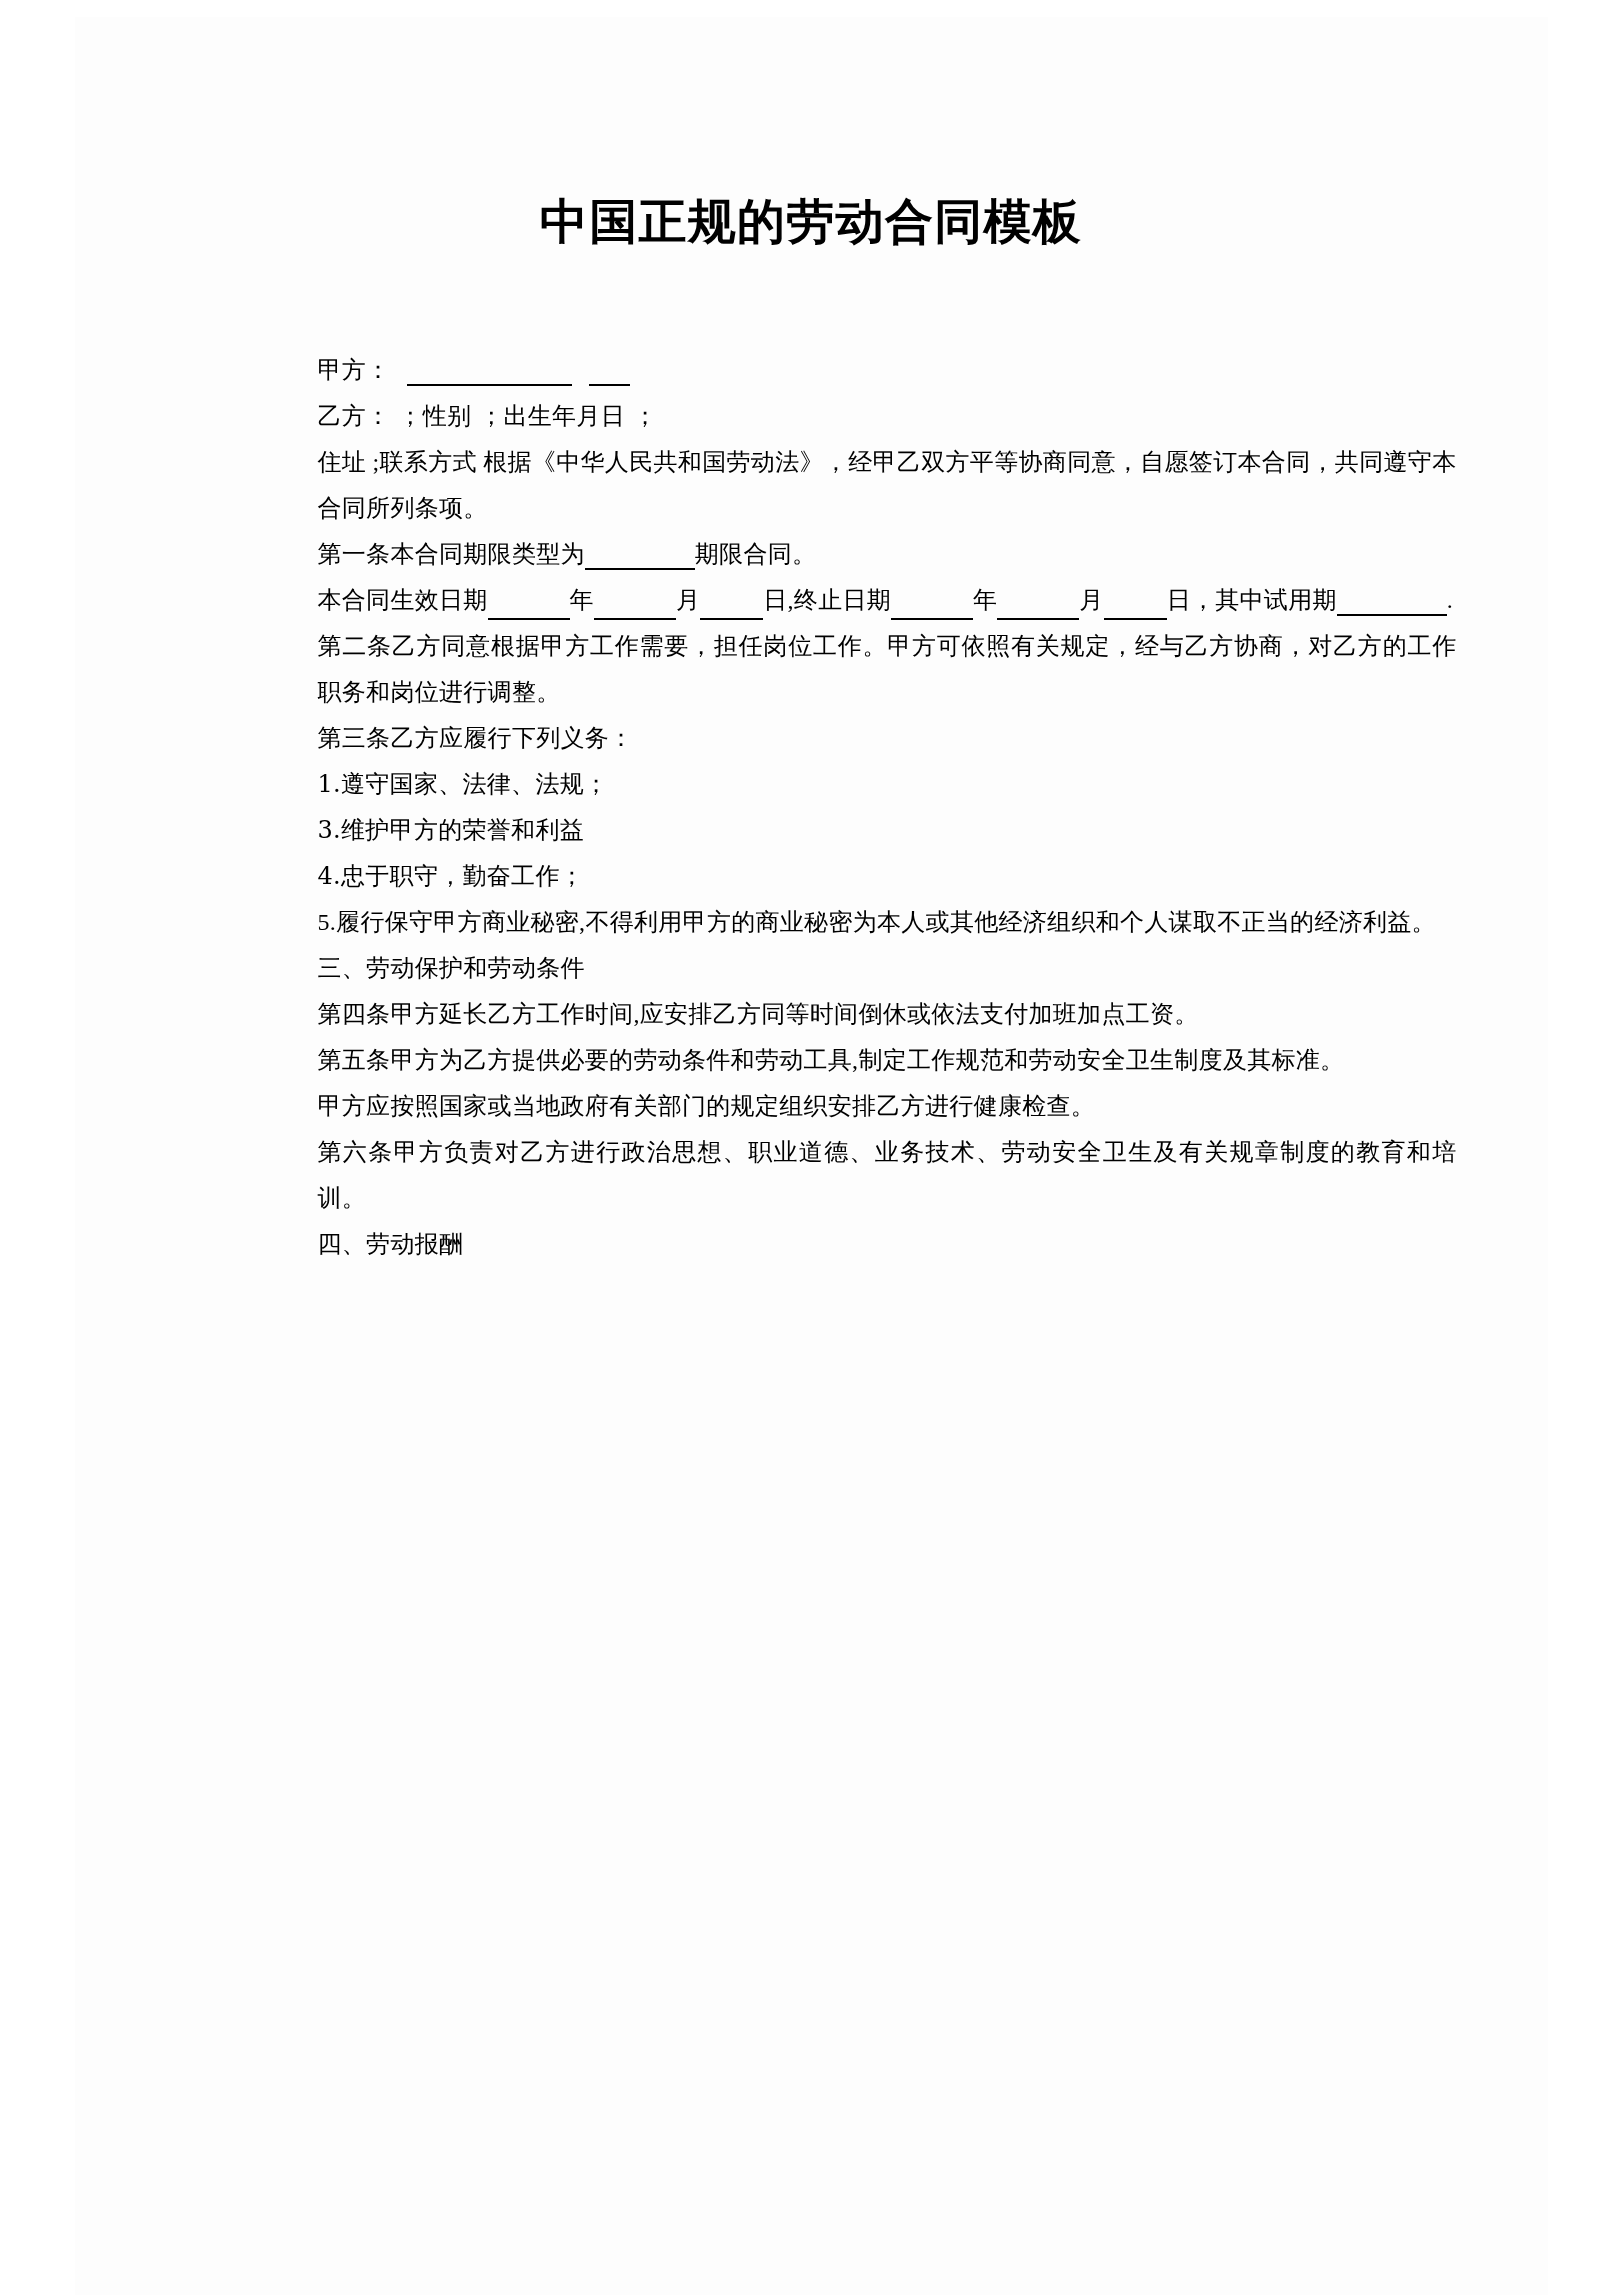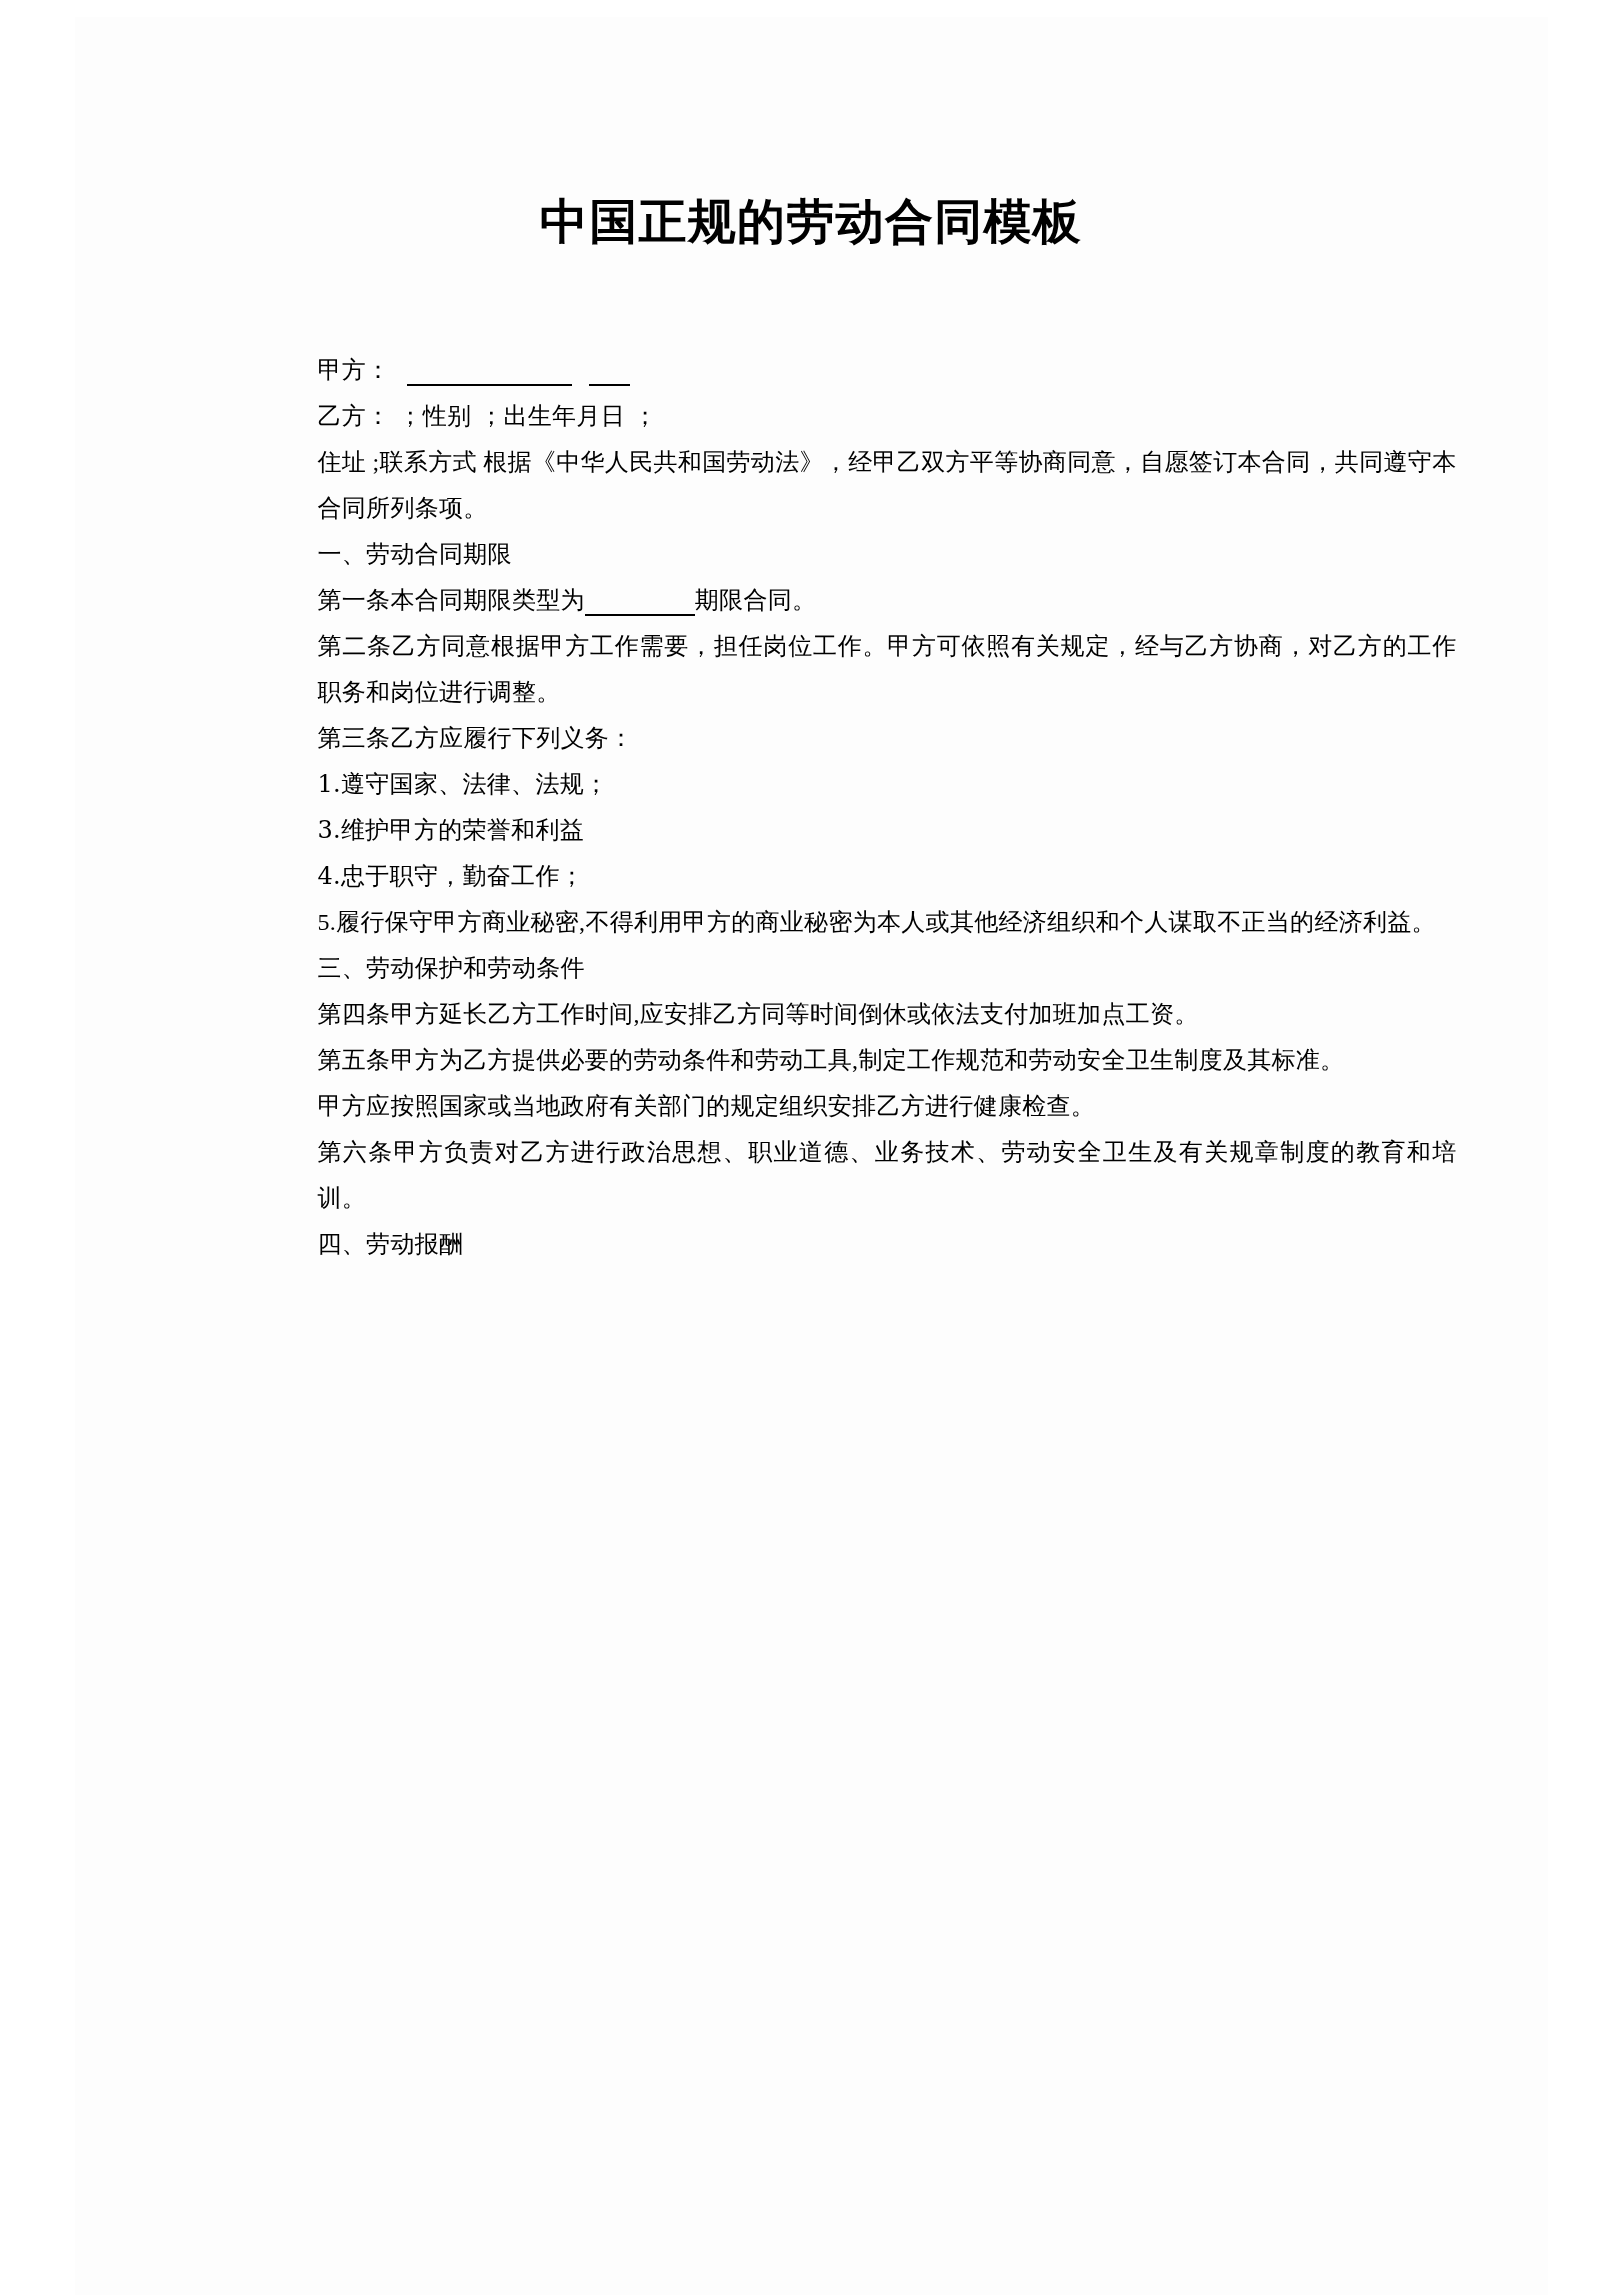--- a/index.html
+++ b/index.html
@@ -87,26 +87,28 @@
   <div class="body-col">
 
     <div class="line">
       <span>甲方：</span><span class="gap-sm"></span><span class="rule w-xl"></span><span class="gap-sm"></span><span class="rule w-xs"></span>
     </div>
 
     <div class="line">乙方： ；性别 ；出生年月日 ；</div>
 
     <div class="para">住址 ;联系方式 根据《中华人民共和国劳动法》，经甲乙双方平等协商同意，自愿签订本合同，共同遵守本合同所列条项。</div>
 
-    <div class="line">一、劳动合同期限</div>
 
     <div class="line">
       <span>第一条本合同期限类型为</span><span class="rule w-lg"></span><span>期限合同。</span>
     </div>
 
+    <div class="para">
+      <span>本合同生效日期</span><span class="rule w-md low"></span><span>年</span><span class="rule w-md low"></span><span>月</span><span class="rule w-sm low"></span><span>日,终止日期</span><span class="rule w-md low"></span><span>年</span><span class="rule w-md low"></span><span>月</span><span class="rule w-sm low"></span><span>日，其中试用期</span><span class="rule w-lg"></span><span>.</span>
+    </div>
 
 
     <div class="para">第二条乙方同意根据甲方工作需要，担任岗位工作。甲方可依照有关规定，经与乙方协商，对乙方的工作职务和岗位进行调整。</div>
 
     <div class="line">第三条乙方应履行下列义务：</div>
 
     <div class="line">1.遵守国家、法律、法规；</div>
     <div class="line">3.维护甲方的荣誉和利益</div>
     <div class="line">4.忠于职守，勤奋工作；</div>
     <div class="para">5.履行保守甲方商业秘密,不得利用甲方的商业秘密为本人或其他经济组织和个人谋取不正当的经济利益。</div>

